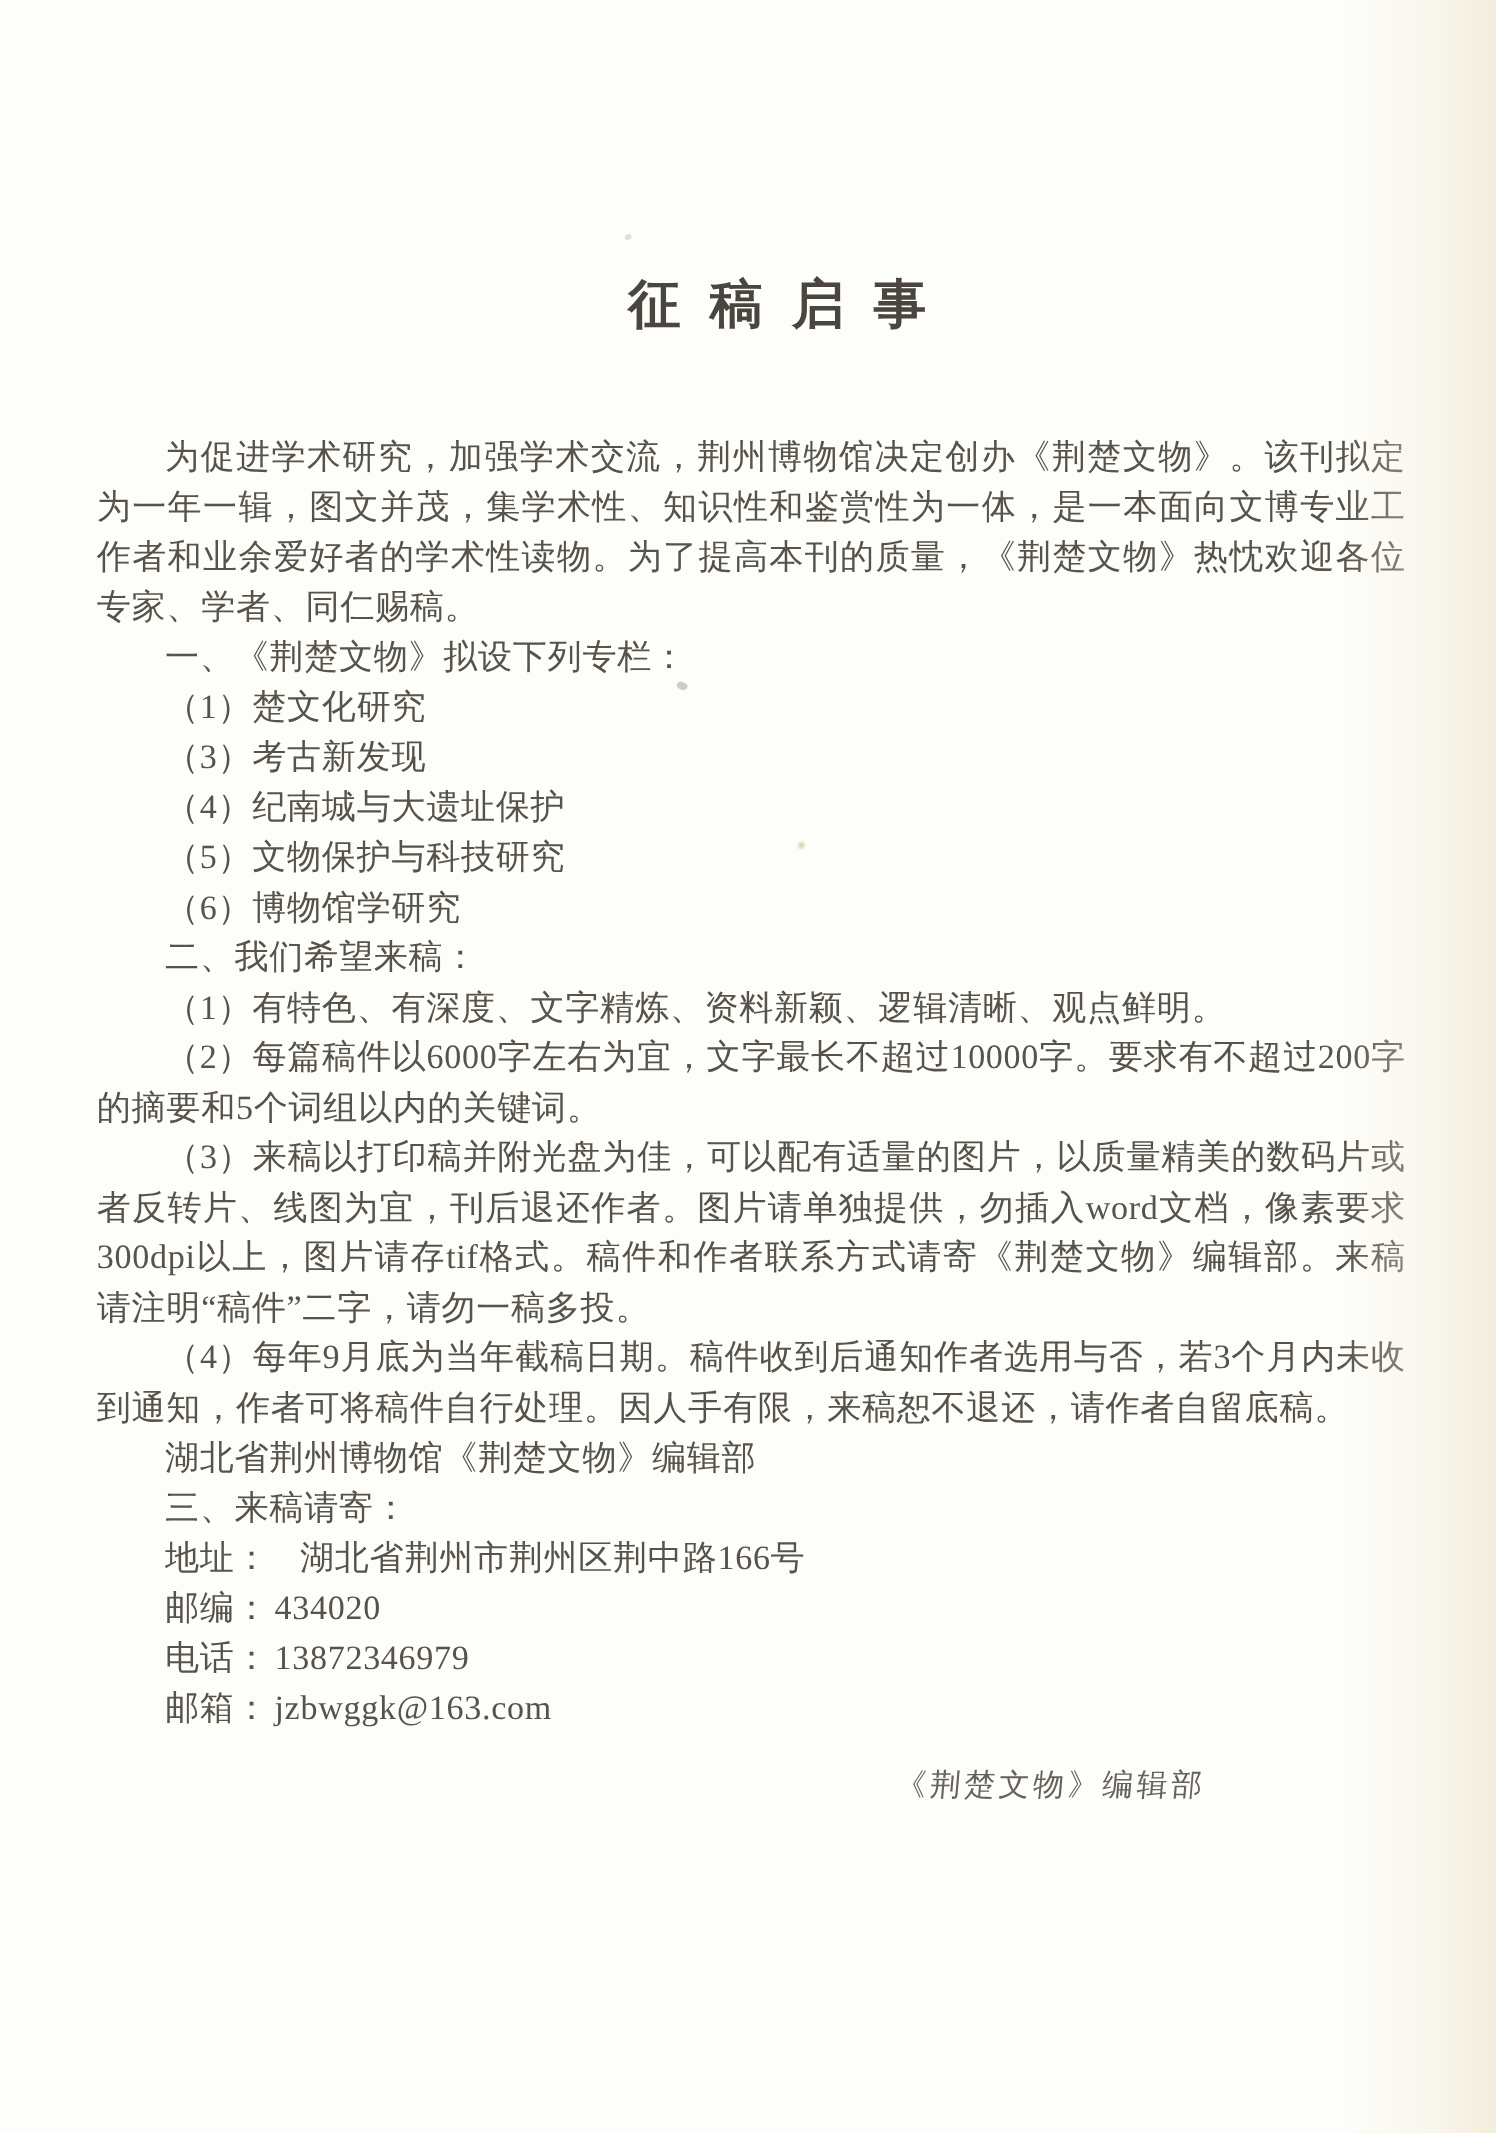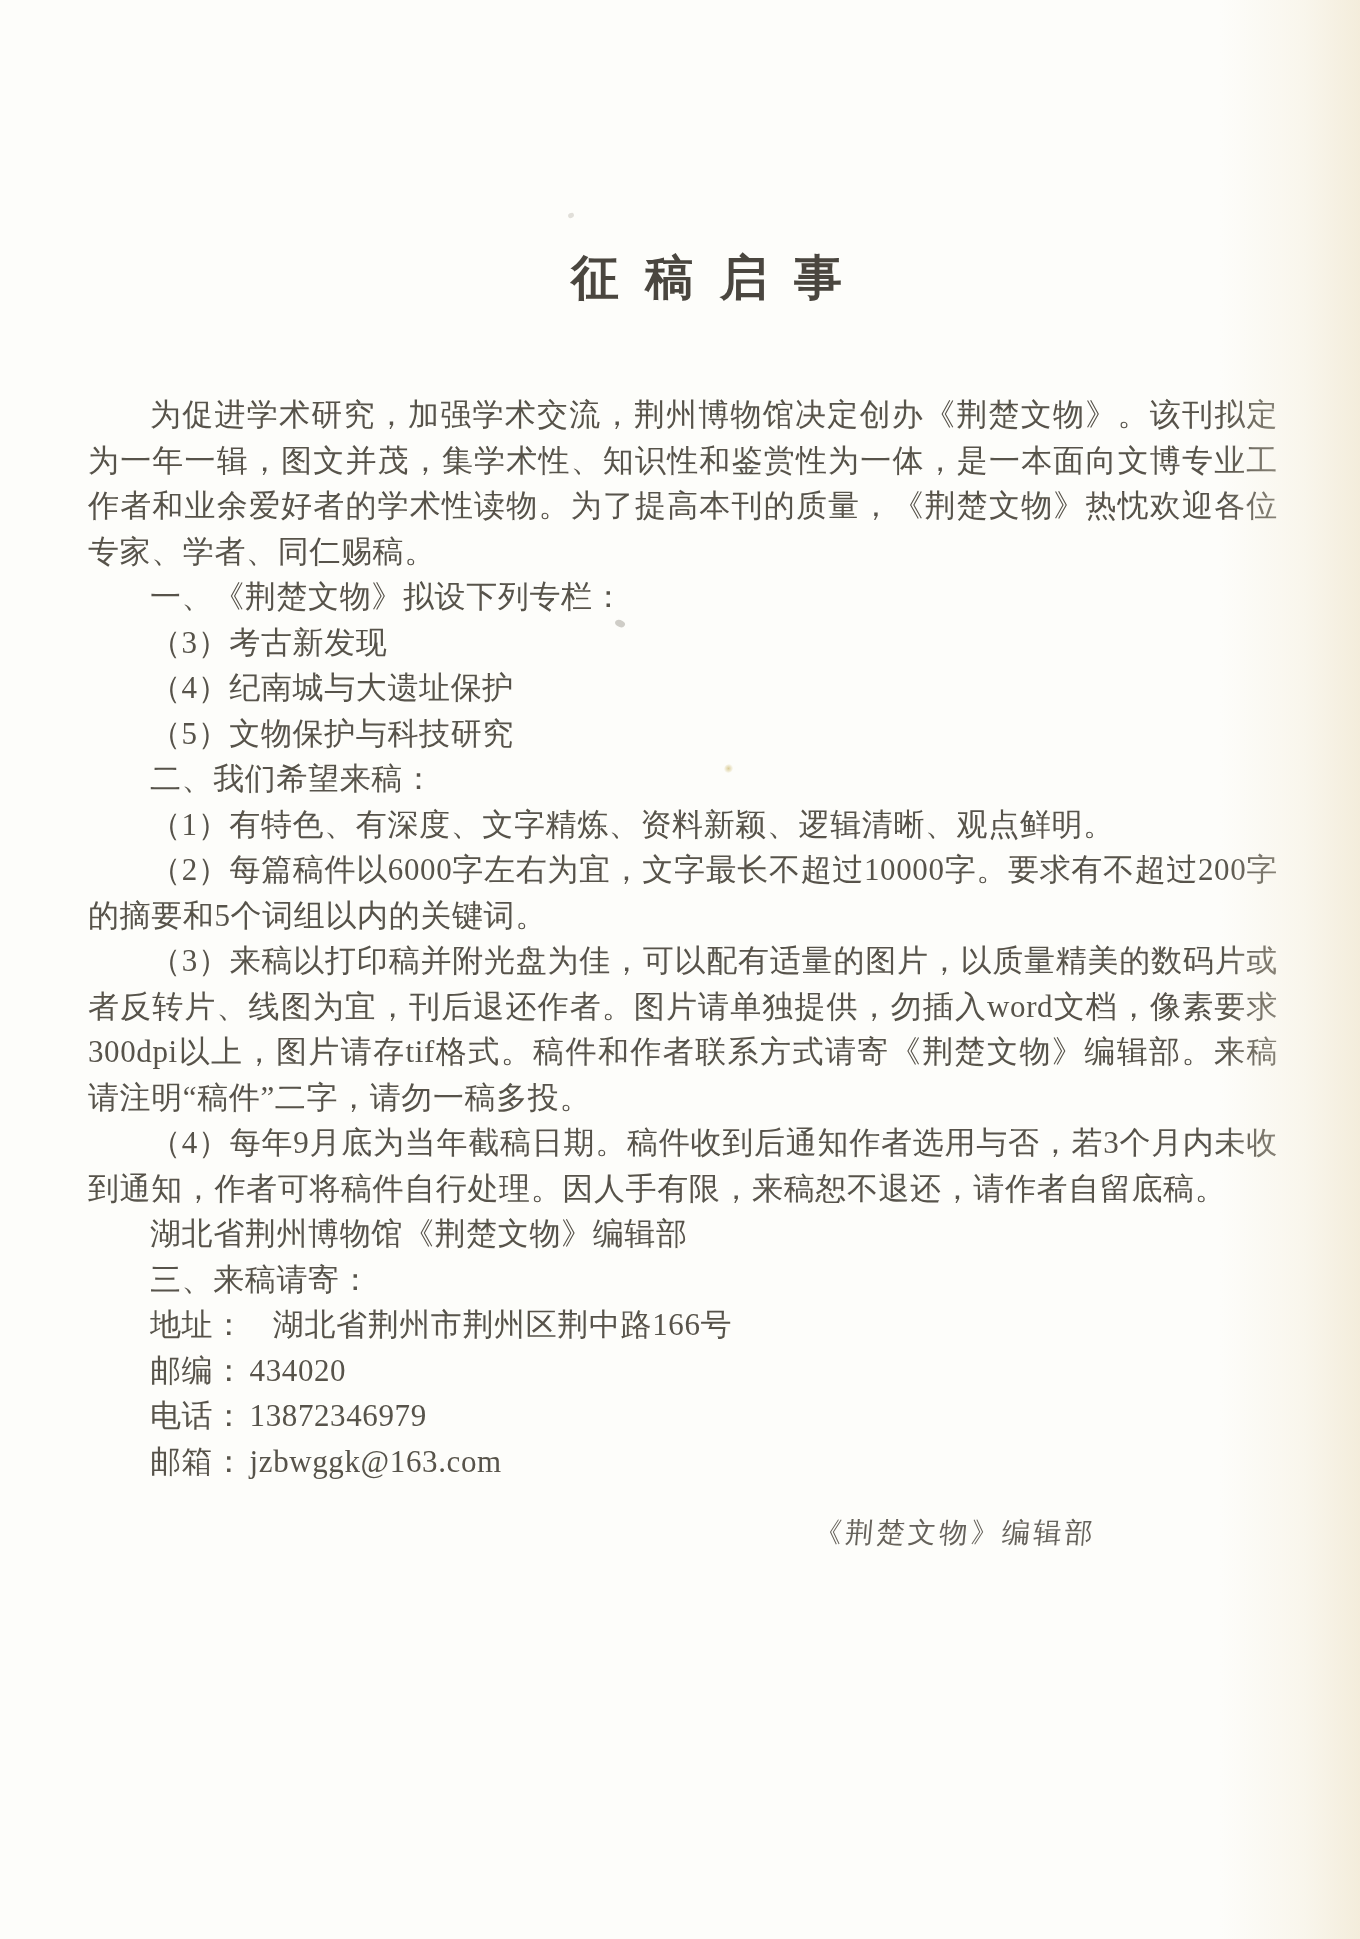--- a/index.html
+++ b/index.html
@@ -85,23 +85,25 @@
 
 <div class="page">
 
   <h1 class="title">征稿启事</h1>
 
   <div class="body-text">
 
     <p class="line">为促进学术研究，加强学术交流，荆州博物馆决定创办《荆楚文物》。该刊拟定为一年一辑，图文并茂，集学术性、知识性和鉴赏性为一体，是一本面向文博专业工作者和业余爱好者的学术性读物。为了提高本刊的质量，《荆楚文物》热忱欢迎各位专家、学者、同仁赐稿。</p>
 
     <p class="line">一、《荆楚文物》拟设下列专栏：</p>
+    <p class="line">（1）楚文化研究</p>
     <p class="line">（3）考古新发现</p>
     <p class="line">（4）纪南城与大遗址保护</p>
     <p class="line">（5）文物保护与科技研究</p>
+    <p class="line">（6）博物馆学研究</p>
 
     <p class="line">二、我们希望来稿：</p>
     <p class="line">（1）有特色、有深度、文字精炼、资料新颖、逻辑清晰、观点鲜明。</p>
     <p class="line">（2）每篇稿件以6000字左右为宜，文字最长不超过10000字。要求有不超过200字的摘要和5个词组以内的关键词。</p>
     <p class="line">（3）来稿以打印稿并附光盘为佳，可以配有适量的图片，以质量精美的数码片或者反转片、线图为宜，刊后退还作者。图片请单独提供，勿插入word文档，像素要求300dpi以上，图片请存tif格式。稿件和作者联系方式请寄《荆楚文物》编辑部。来稿请注明“稿件”二字，请勿一稿多投。</p>
     <p class="line">（4）每年9月底为当年截稿日期。稿件收到后通知作者选用与否，若3个月内未收到通知，作者可将稿件自行处理。因人手有限，来稿恕不退还，请作者自留底稿。</p>
 
     <p class="line">湖北省荆州博物馆《荆楚文物》编辑部</p>
     <p class="line">三、来稿请寄：</p>
 

